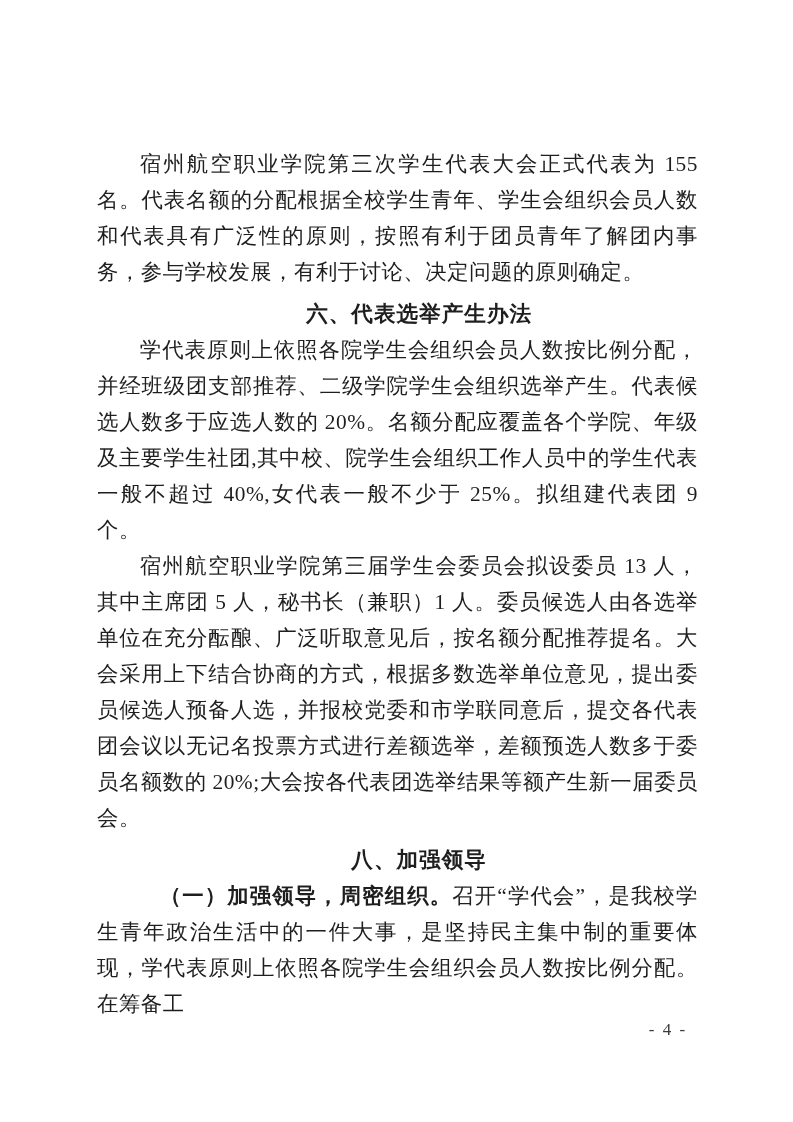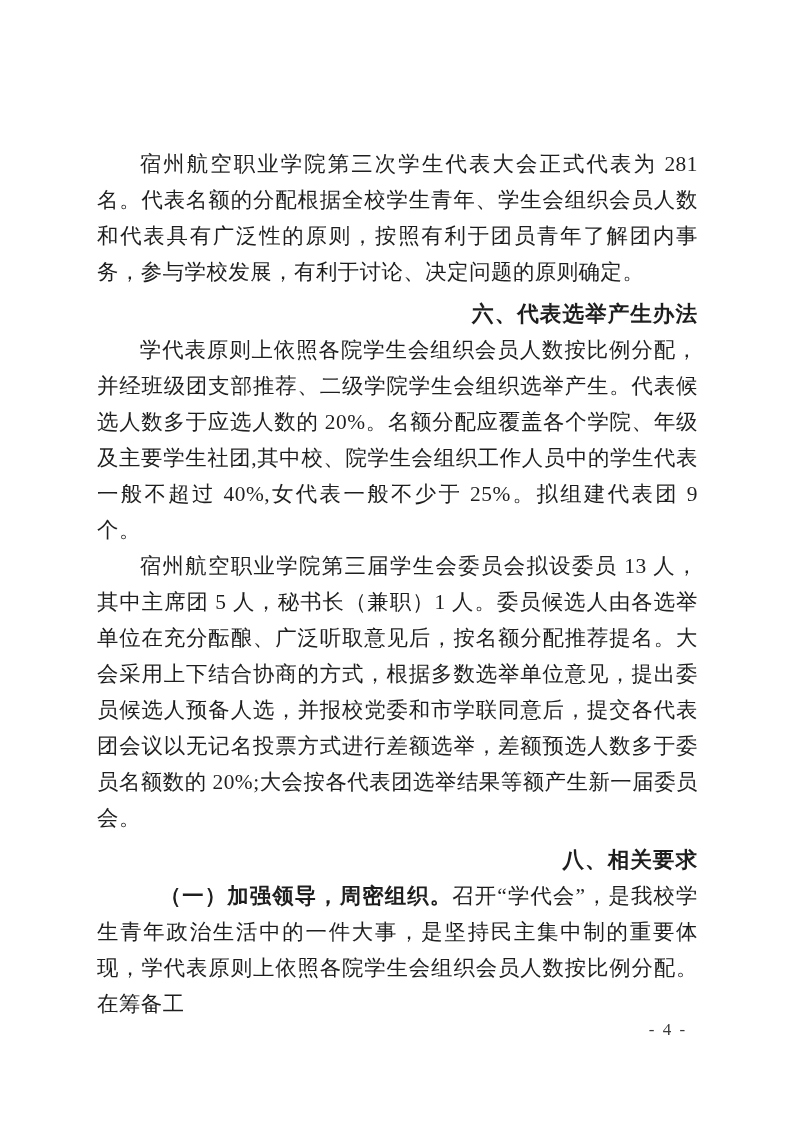--- a/index.html
+++ b/index.html
@@ -31,21 +31,21 @@
     margin: 0;
     text-indent: 2em;
   }
   .section-heading {
     margin: 6px 0 0 0;
     text-indent: 2em;
     font-size: 21.6px;
     line-height: 36px;
     font-weight: bold;
     font-family: "Liberation Sans", sans-serif;
-    text-align: right;
+    text-align: center;
     letter-spacing: 1px;
   }
   .lead-in {
     font-weight: bold;
     margin-left: 20px;
   }
   .page-number {
     position: absolute;
     left: 633px;
     top: 1020px;
@@ -55,25 +55,25 @@
     color: #3a3a3a;
     font-family: "Liberation Serif", serif;
     letter-spacing: 2px;
   }
 </style>
 </head>
 <body>
 
 <div class="page">
   <div class="content">
-    <p>宿州航空职业学院第三次学生代表大会正式代表为 281 名。代表名额的分配根据全校学生青年、学生会组织会员人数和代表具有广泛性的原则，按照有利于团员青年了解团内事务，参与学校发展，有利于讨论、决定问题的原则确定。</p>
+    <p>宿州航空职业学院第三次学生代表大会正式代表为 155 名。代表名额的分配根据全校学生青年、学生会组织会员人数和代表具有广泛性的原则，按照有利于团员青年了解团内事务，参与学校发展，有利于讨论、决定问题的原则确定。</p>
 
     <h2 class="section-heading">六、代表选举产生办法</h2>
     <p>学代表原则上依照各院学生会组织会员人数按比例分配，并经班级团支部推荐、二级学院学生会组织选举产生。代表候选人数多于应选人数的 20%。名额分配应覆盖各个学院、年级及主要学生社团,其中校、院学生会组织工作人员中的学生代表一般不超过 40%,女代表一般不少于 25%。拟组建代表团 9 个。</p>
 
     <p>宿州航空职业学院第三届学生会委员会拟设委员 13 人，其中主席团 5 人，秘书长（兼职）1 人。委员候选人由各选举单位在充分酝酿、广泛听取意见后，按名额分配推荐提名。大会采用上下结合协商的方式，根据多数选举单位意见，提出委员候选人预备人选，并报校党委和市学联同意后，提交各代表团会议以无记名投票方式进行差额选举，差额预选人数多于委员名额数的 20%;大会按各代表团选举结果等额产生新一届委员会。</p>
 
-    <h2 class="section-heading">八、相关要求</h2>
+    <h2 class="section-heading">八、加强领导</h2>
     <p><span class="lead-in">（一）加强领导，周密组织。</span><span>召开“学代会”，是我校学生青年政治生活中的一件大事，是坚持民主集中制的重要体现，学代表原则上依照各院学生会组织会员人数按比例分配。在筹备工</span></p>
   </div>
 
   <div class="page-number">- 4 -</div>
 </div>
 
 </body></html>

